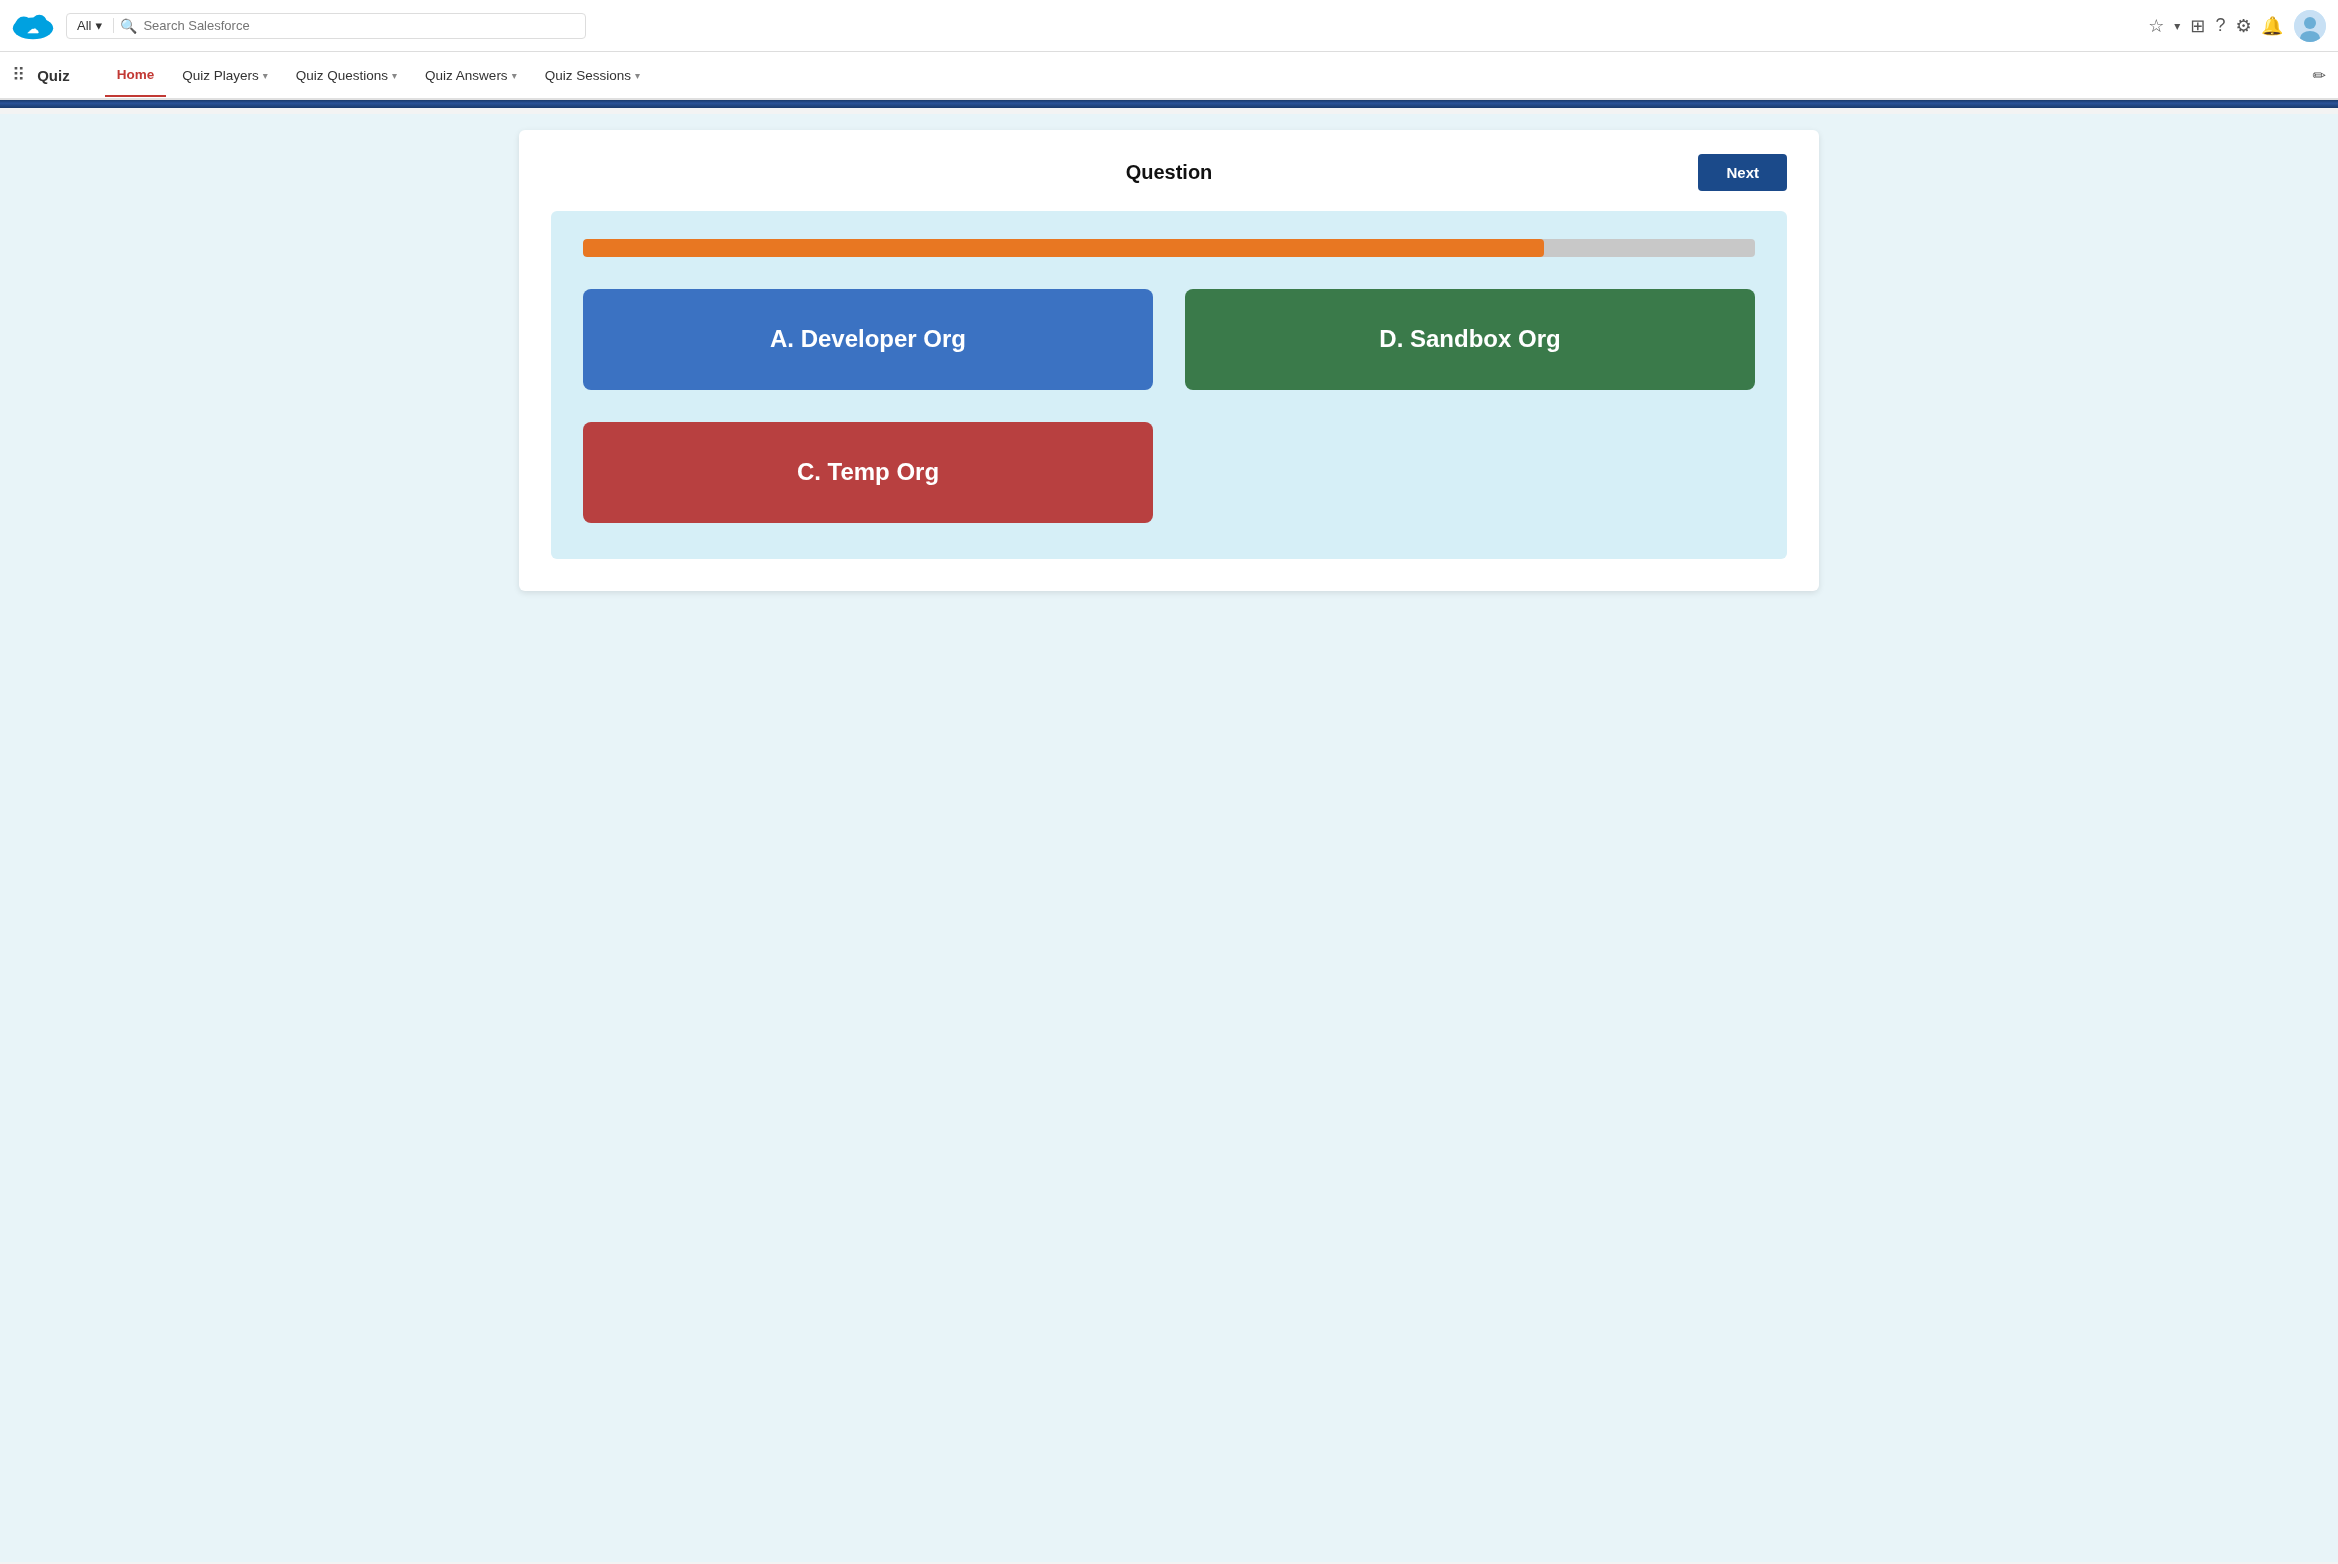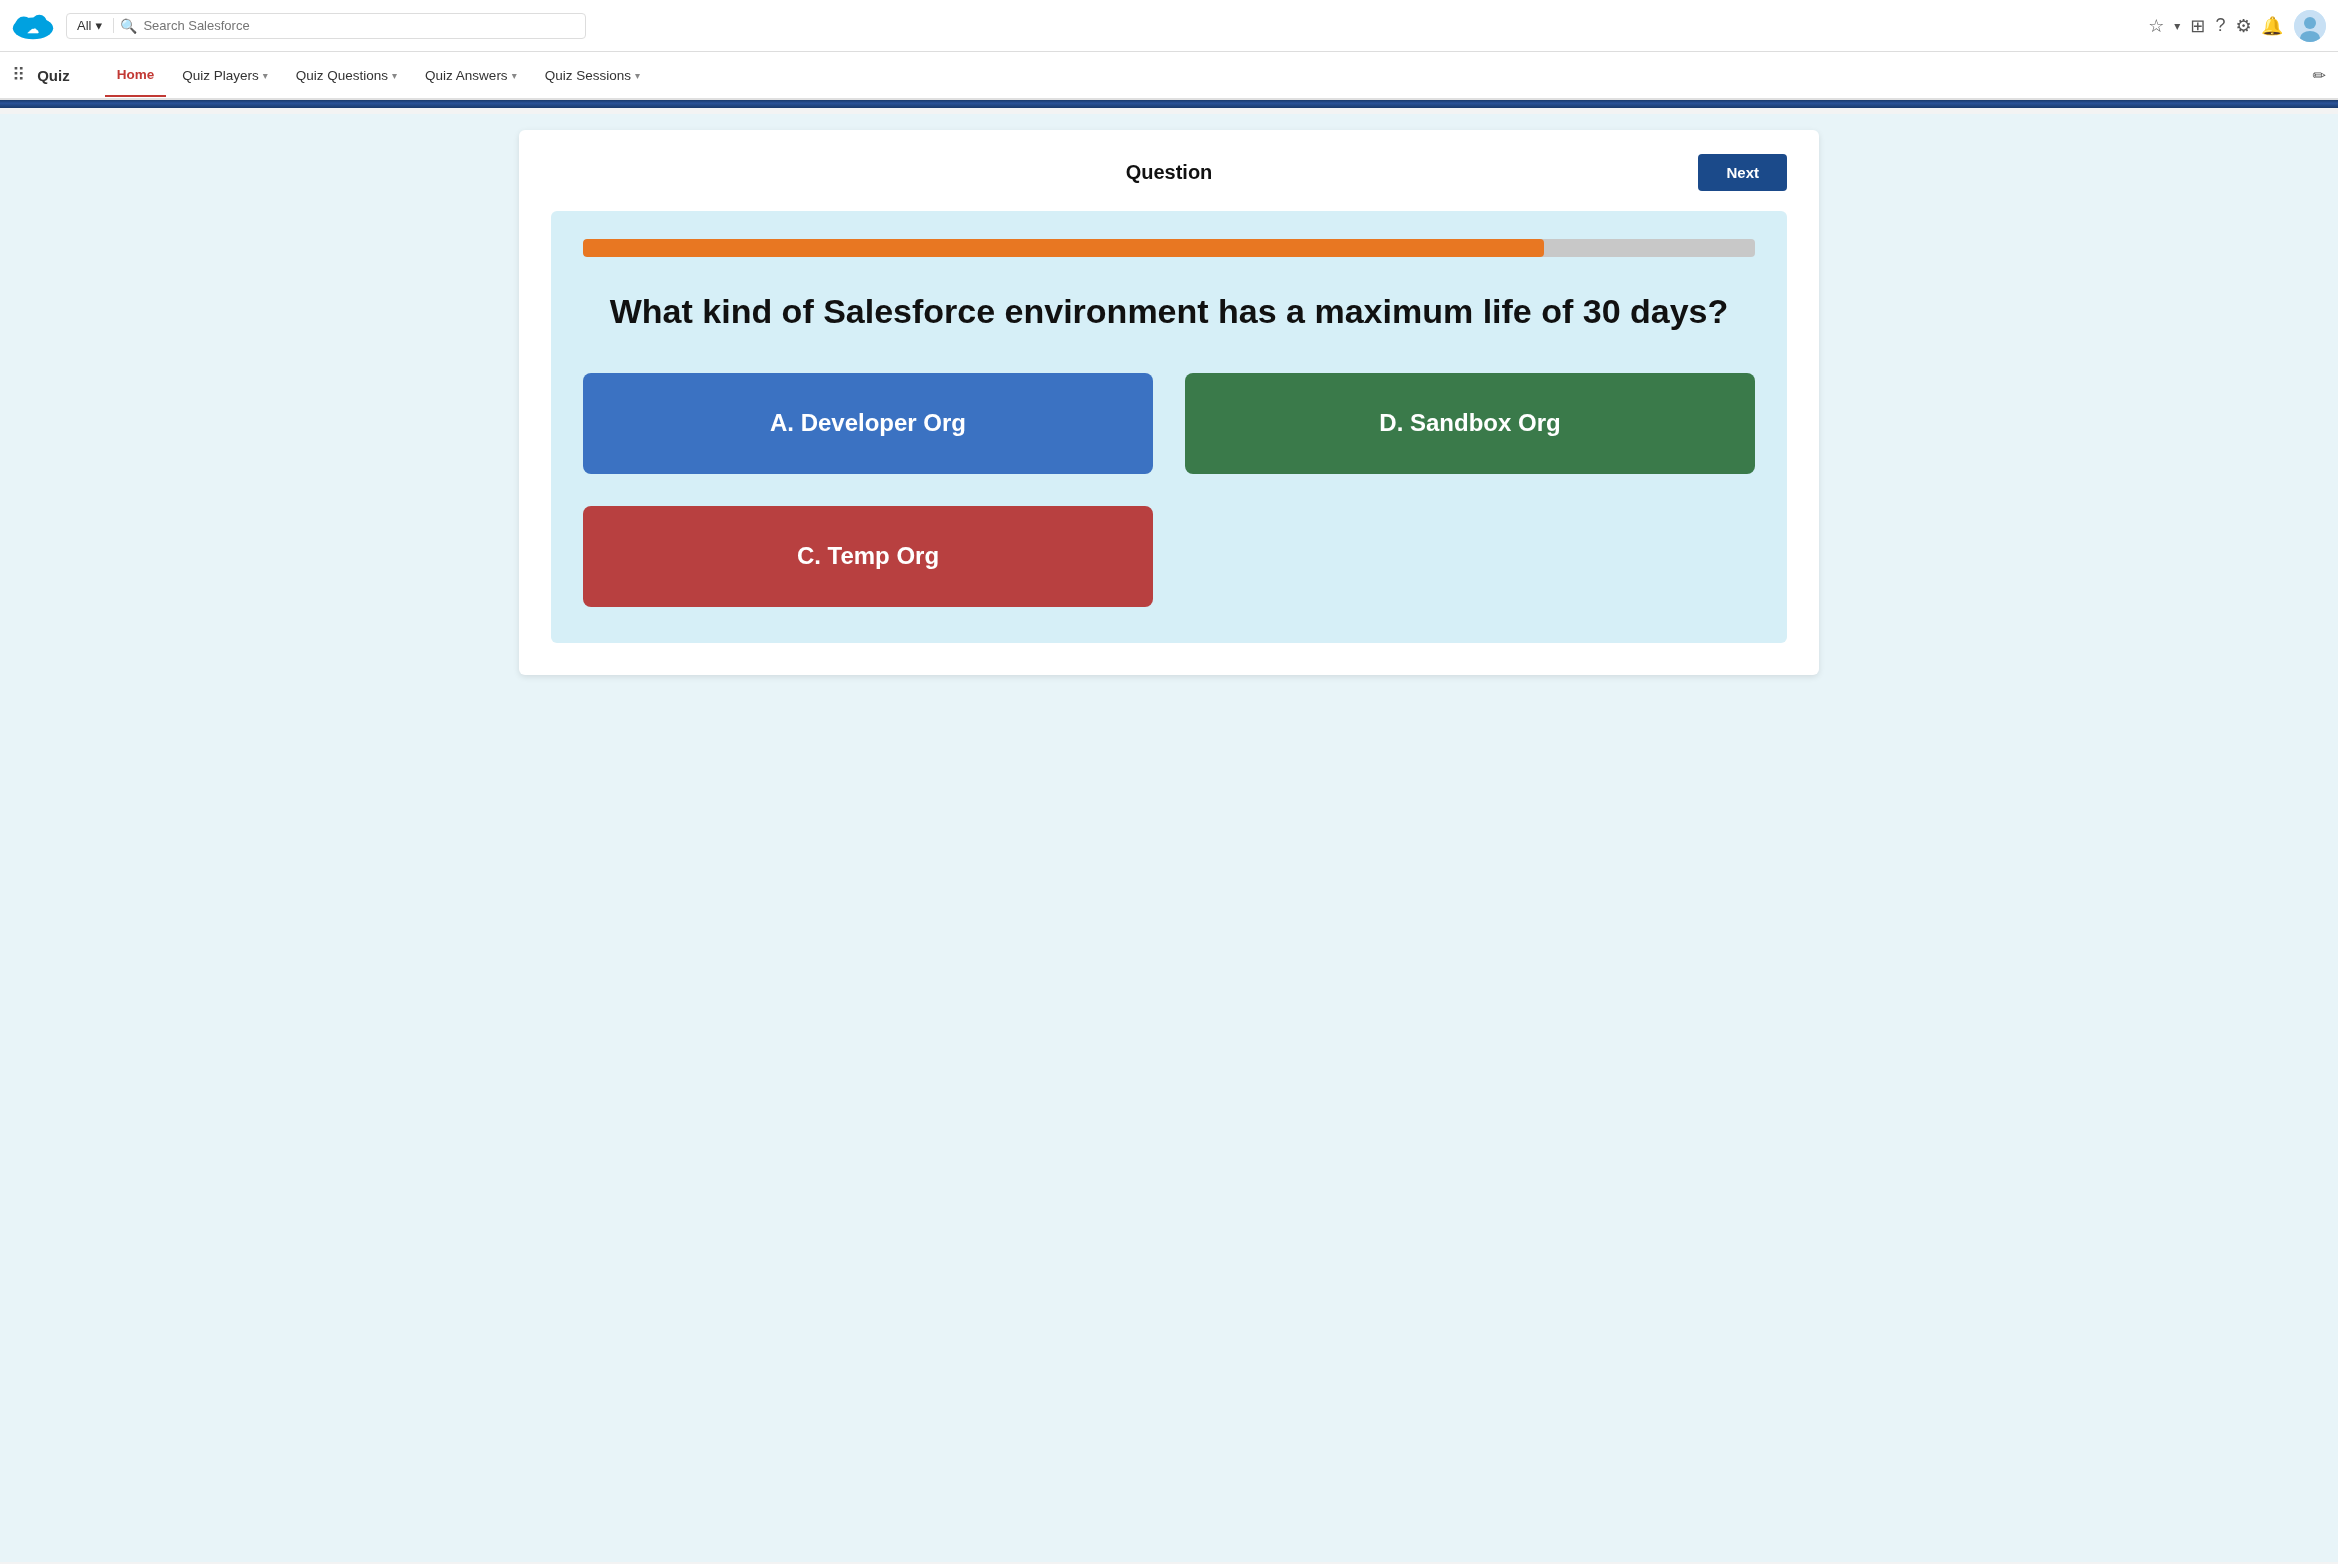--- a/index.html
+++ b/index.html
@@ -290,21 +290,20 @@
       <div style="flex:1; display:flex; justify-content:flex-end;">
         <button class="next-button">Next</button>
       </div>
     </div>
 
     <div class="question-area">
       <div class="progress-bar-container">
         <div class="progress-bar-fill" style="width:82%;"></div>
       </div>
 
-      <p class="question-text">What kind of Salesforce environment has a maximum life of 30 days?</p>
 
       <div class="answers-grid">
         <button class="answer-btn blue">A. Developer Org</button>
         <button class="answer-btn green">D. Sandbox Org</button>
         <button class="answer-btn red">C. Temp Org</button>
       </div>
     </div>
   </div>
 </div>
 

